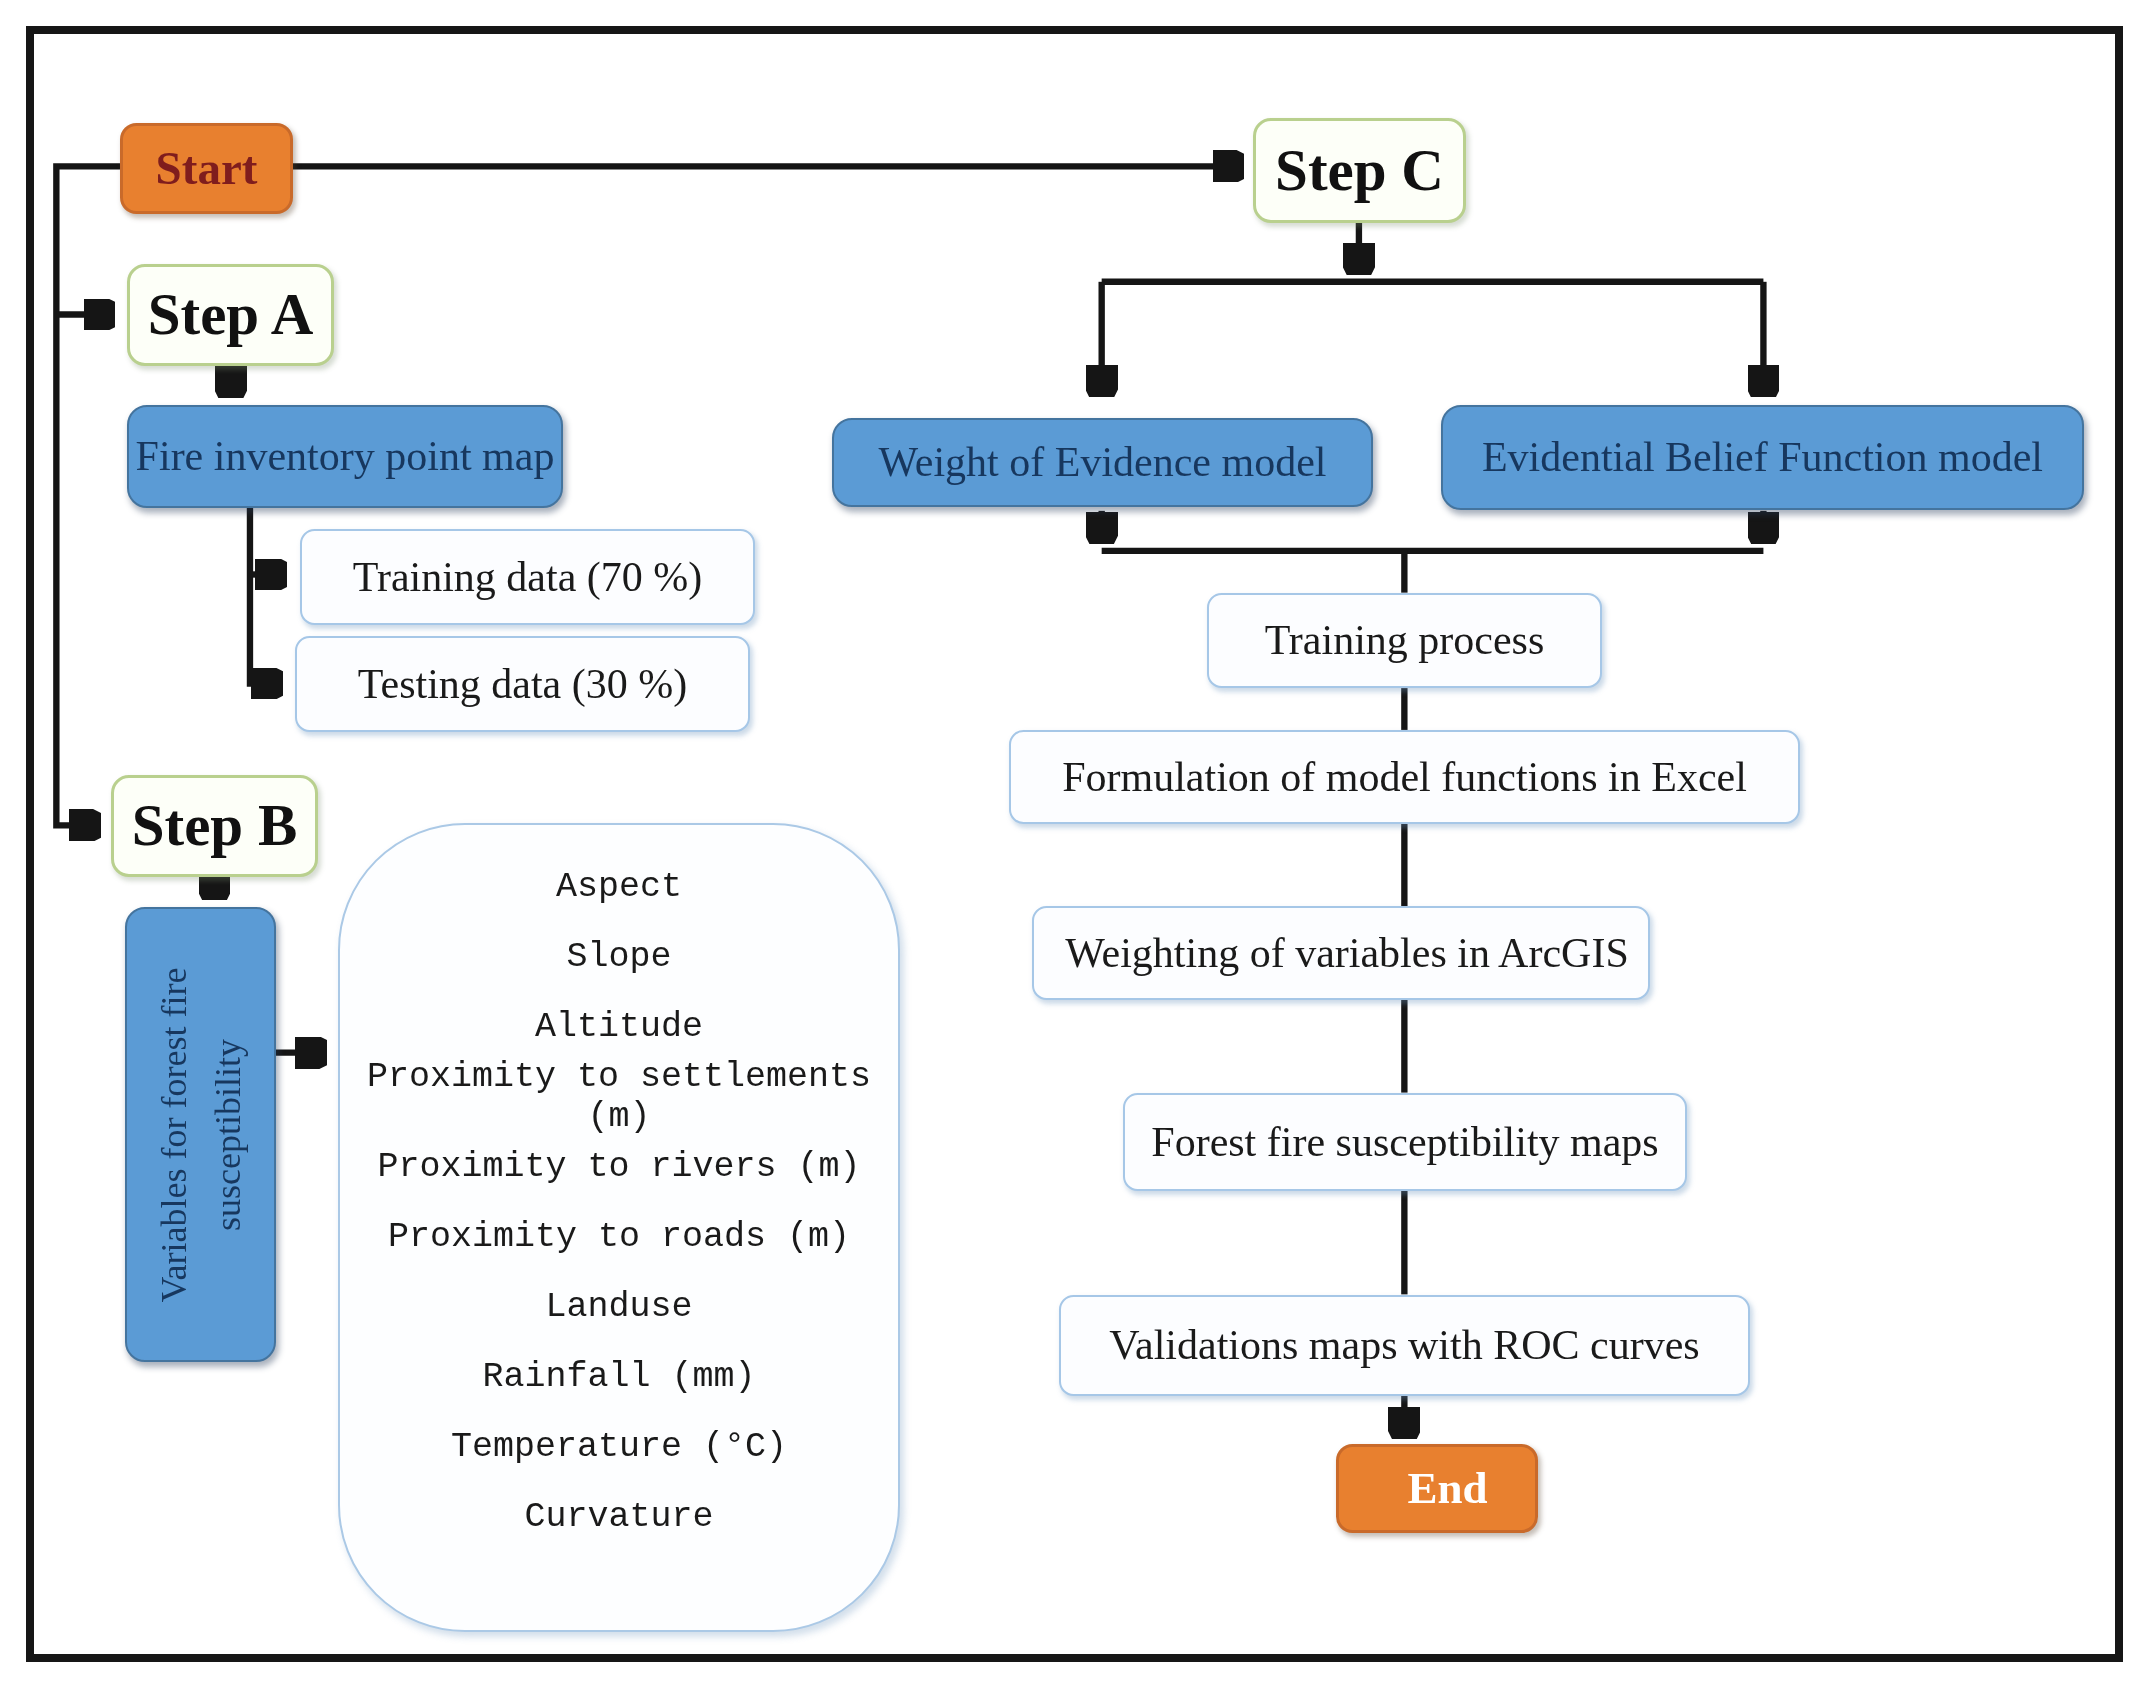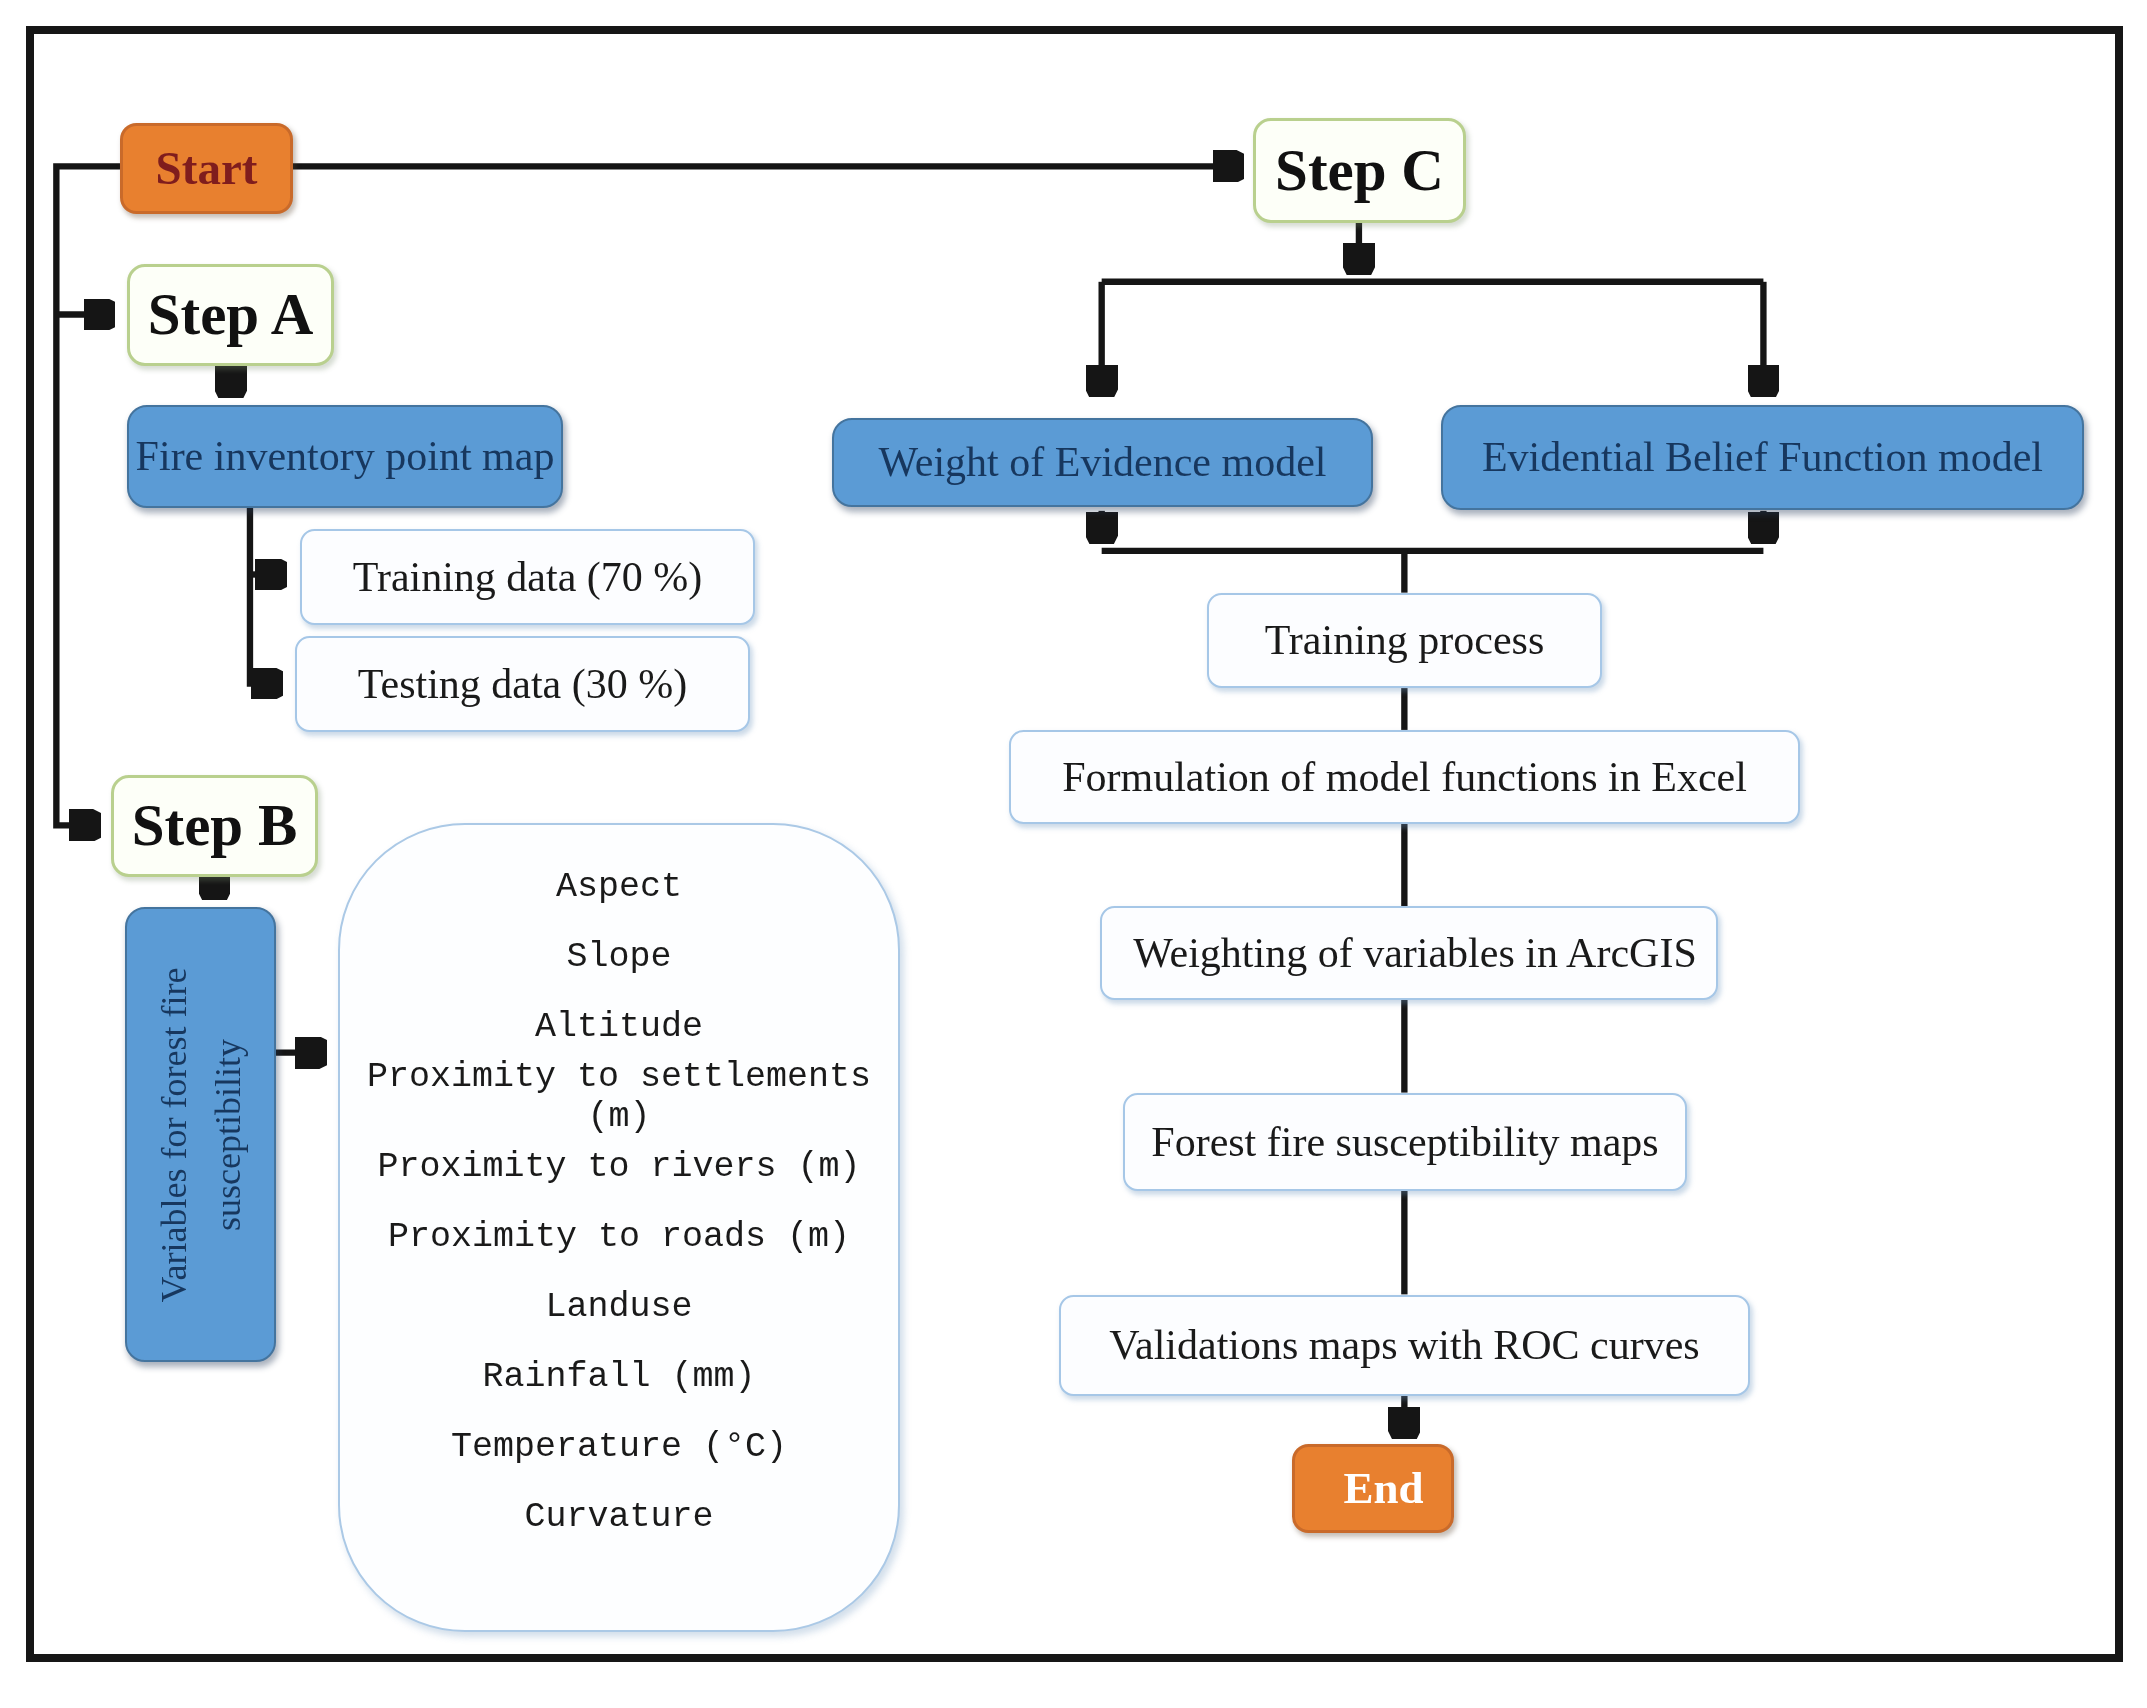--- a/index.html
+++ b/index.html
@@ -128,21 +128,21 @@
   <div class="node step" style="left:1253px;top:118px;width:213px;height:105px;">Step C</div>
 
   <div class="node blue" style="left:832px;top:418px;width:541px;height:89px;">Weight of Evidence model</div>
 
   <div class="node blue" style="left:1441px;top:405px;width:643px;height:105px;">Evidential Belief Function model</div>
 
   <div class="node white" style="left:1207px;top:593px;width:395px;height:95px;">Training process</div>
 
   <div class="node white" style="left:1009px;top:730px;width:791px;height:94px;">Formulation of model functions in Excel</div>
 
-  <div class="node white" style="left:1100px;top:906px;width:618px;height:94px;padding-left:12px;">Weighting of variables in ArcGIS</div>
+  <div class="node white" style="left:1032px;top:906px;width:618px;height:94px;padding-left:12px;">Weighting of variables in ArcGIS</div>
 
   <div class="node white" style="left:1123px;top:1093px;width:564px;height:98px;">Forest fire susceptibility maps</div>
 
   <div class="node white" style="left:1059px;top:1295px;width:691px;height:101px;">Validations maps with ROC curves</div>
 
-  <div class="node orange end-node" style="left:1292px;top:1444px;width:162px;height:89px;padding-left:21px;">End</div>
+  <div class="node orange end-node" style="left:1336px;top:1444px;width:202px;height:89px;padding-left:21px;">End</div>
 </div>
 
 
 </body></html>

